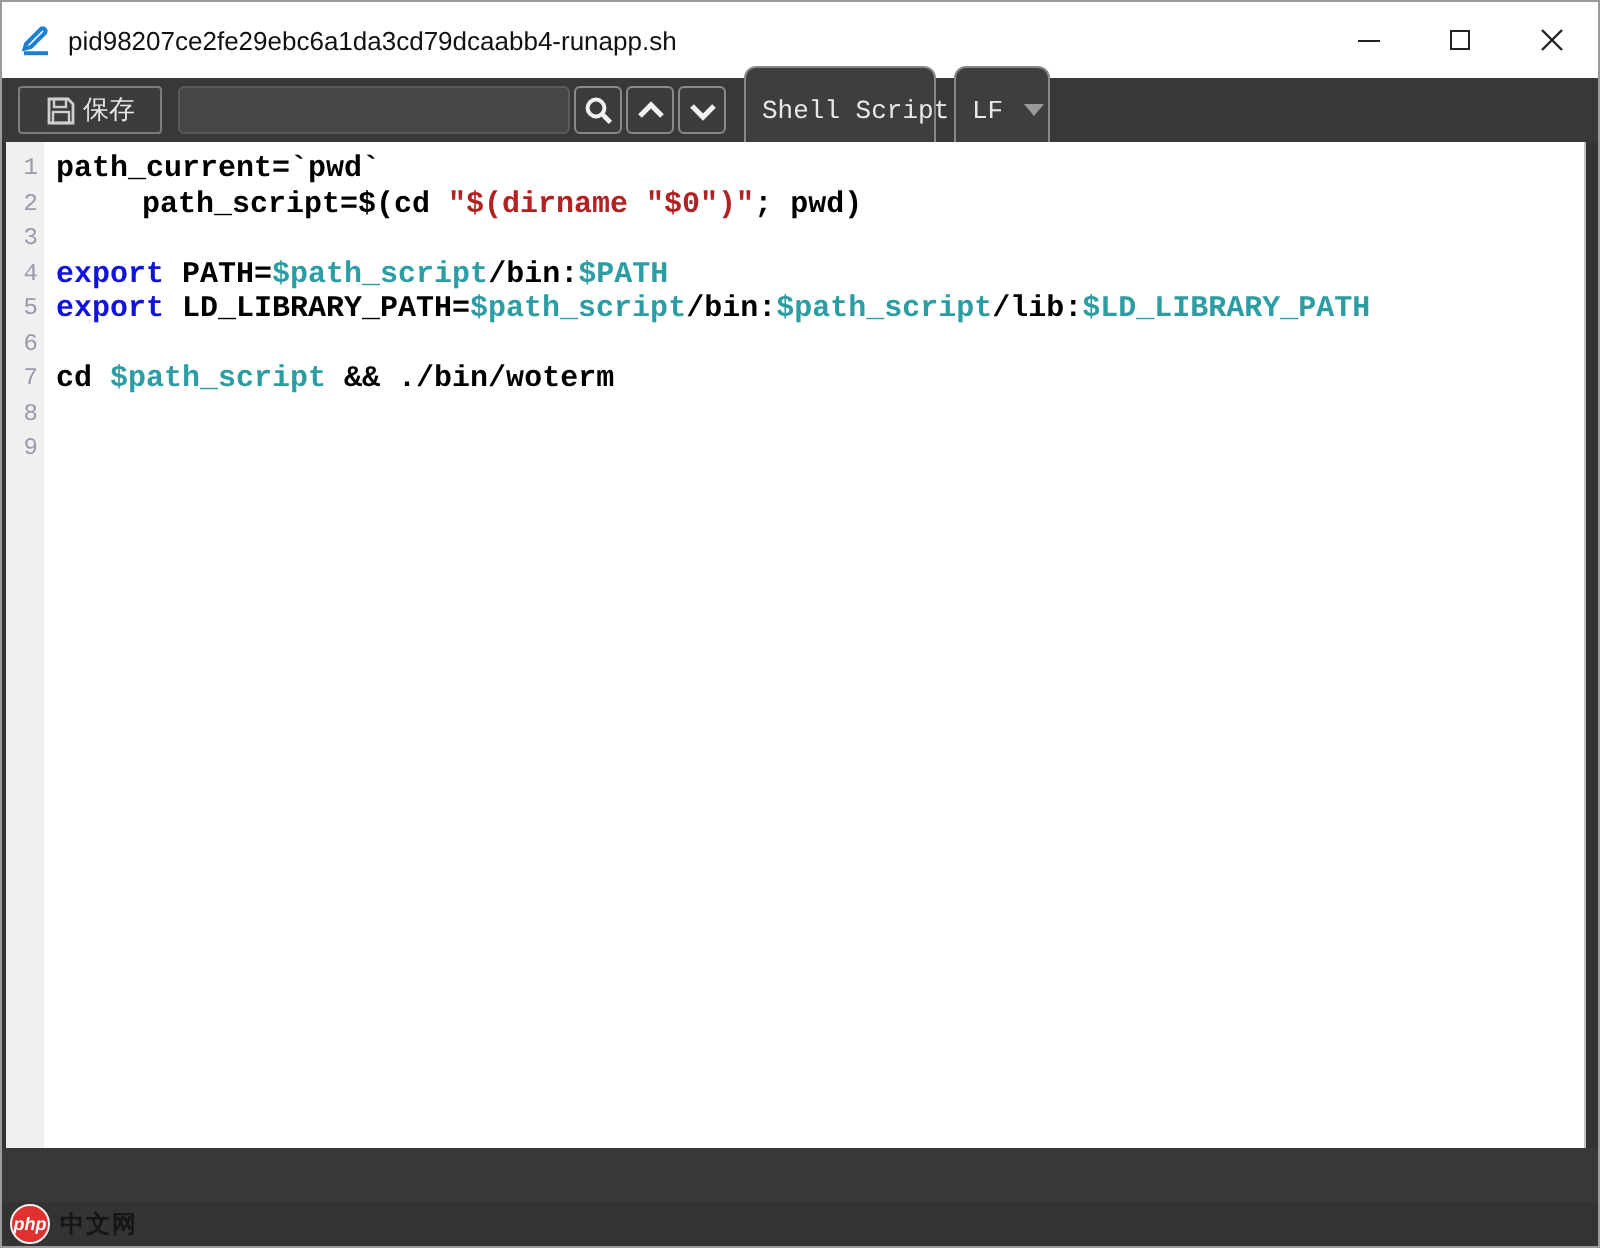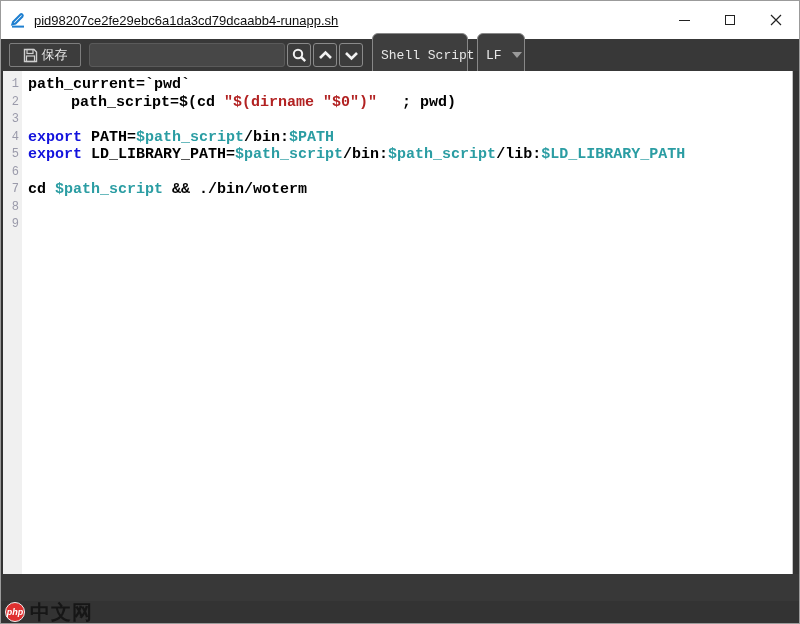--- a/index.html
+++ b/index.html
@@ -1,20 +1,20 @@
 <!DOCTYPE html>
 <html><head>
 <meta charset="utf-8">
 <style>
   * { margin:0; padding:0; box-sizing:border-box; }
   html,body { width:800px; height:624px; overflow:hidden; font-family:"Liberation Sans", sans-serif; }
   .window { width:800px; height:624px; display:flex; flex-direction:column; border:1px solid #9b9b9b; background:#383838; }
 
   
-  .titlebar { height:38px; background:#ffffff; display:flex; align-items:center; flex-shrink:0;text-decoration:underline; }
+  .titlebar { height:38px; background:#ffffff; display:flex; align-items:center; flex-shrink:0; }
   .app-icon { width:18px; height:18px; margin-left:8px; margin-right:7px; display:flex; align-items:center; justify-content:center; }
   .title-text { font-size:13px; color:#111; white-space:nowrap; }
   .title-spacer { flex:1; }
   .win-btn { width:46px; height:28px; display:flex; align-items:center; justify-content:center; background:transparent; border:none; cursor:pointer; }
   .glyph-min { width:11px; height:0; border-top:1px solid #222; display:block; }
   .glyph-max { width:10px; height:10px; border:1px solid #222; display:block; }
   .glyph-close { width:12px; height:12px; display:block; }
 
   
   .toolbar { height:32px; background:#383838; display:flex; align-items:center; flex-shrink:0; padding:0 6px; }
@@ -33,21 +33,21 @@
   .editor { flex:1; display:flex; background:#ffffff; border-right:1px solid #c2c2c2; }
   .gutter { width:19px; background:#f0f0f0; padding-top:5px; flex-shrink:0; }
   .line-num { font-family:"Liberation Mono", monospace; font-size:12px; line-height:17.5px; color:#9a9aaa; text-align:right; padding-right:3px; }
   .code-area { flex:1; padding:5px 0 0 6px; cursor:text; overflow:hidden; }
   .code-line { font-family:"Liberation Mono", monospace; font-size:15px; font-weight:bold; line-height:17.5px; white-space:pre; color:#000; }
   .tok-comment { font-style:italic; }
 
   
   .watermark { height:22px; background:#333333; display:flex; align-items:center; flex-shrink:0; padding-left:4px;margin-top:27px; }
   .php-logo { width:20px; height:20px; border-radius:50%; background:#e03030; border:1px solid #f2f2f2; color:#fff; font-size:9px; font-weight:bold; font-style:italic; display:flex; align-items:center; justify-content:center; flex-shrink:0; }
-  .site-text { margin-left:5px; font-size:20px; font-weight:bold; color:#161616; letter-spacing:1px; }
+  .site-text { margin-left:5px; font-size:12px; font-weight:bold; color:#161616; letter-spacing:1px; }
 </style>
 </head>
 <body>
 
 <div class="window">
 
   <div class="titlebar">
     <span class="app-icon">
       <svg width="18" height="18" viewBox="0 0 18 18">
         <path d="M4 11 L11.5 3.5 C12.5 2.5 14.5 4 13.5 5.5 L6.5 12.5 L3.3 13.3 Z" fill="none" stroke="#1e7fd0" stroke-width="2"></path>
@@ -113,21 +113,21 @@
           <div class="line-num" style="color: rgb(154, 154, 170);">3</div>
           <div class="line-num" style="color: rgb(154, 154, 170);">4</div>
           <div class="line-num" style="color: rgb(154, 154, 170);">5</div>
           <div class="line-num" style="color: rgb(154, 154, 170);">6</div>
           <div class="line-num" style="color: rgb(154, 154, 170);">7</div>
           <div class="line-num" style="color: rgb(154, 154, 170);">8</div>
           <div class="line-num" style="color: rgb(154, 154, 170);">9</div>
         </div>
       <div class="code-area">
           <div class="code-line"><span class="tok tok-plain" style="color: rgb(0, 0, 0);">path_current=`pwd`</span></div>
-          <div class="code-line"><span class="tok tok-plain" style="color: rgb(0, 0, 0); margin-left: 43px;">path_script=$(cd </span><span class="tok tok-string" style="color: rgb(178, 34, 34);">"$(dirname "$0")"</span><span class="tok tok-plain" style="color: rgb(0, 0, 0); margin-left: 25px;">; pwd)</span></div>
+          <div class="code-line"><span class="tok tok-plain" style="color: rgb(0, 0, 0); margin-left: 43px;">path_script=$(cd </span><span class="tok tok-string" style="color: rgb(178, 34, 34);">"$(dirname "$0")"</span><span class="tok tok-plain" style="color: rgb(0, 0, 0);">; pwd)</span></div>
           <div class="code-line">&nbsp;</div>
           <div class="code-line"><span class="tok tok-keyword" style="color: rgb(18, 18, 221);">export</span><span class="tok tok-plain" style="color: rgb(0, 0, 0);"> PATH=</span><span class="tok tok-variable" style="color: rgb(43, 157, 163);">$path_script</span><span class="tok tok-plain" style="color: rgb(0, 0, 0);">/bin:</span><span class="tok tok-variable" style="color: rgb(43, 157, 163);">$PATH</span></div>
           <div class="code-line"><span class="tok tok-keyword" style="color: rgb(18, 18, 221);">export</span><span class="tok tok-plain" style="color: rgb(0, 0, 0);"> LD_LIBRARY_PATH=</span><span class="tok tok-variable" style="color: rgb(43, 157, 163);">$path_script</span><span class="tok tok-plain" style="color: rgb(0, 0, 0);">/bin:</span><span class="tok tok-variable" style="color: rgb(43, 157, 163);">$path_script</span><span class="tok tok-plain" style="color: rgb(0, 0, 0);">/lib:</span><span class="tok tok-variable" style="color: rgb(43, 157, 163);">$LD_LIBRARY_PATH</span></div>
           <div class="code-line">&nbsp;</div>
           <div class="code-line"><span class="tok tok-plain" style="color: rgb(0, 0, 0);">cd </span><span class="tok tok-variable" style="color: rgb(43, 157, 163);">$path_script</span><span class="tok tok-plain" style="color: rgb(0, 0, 0);"> &amp;&amp; ./bin/woterm</span></div>
           <div class="code-line">&nbsp;</div>
         </div>
     </div>
   </div>
 

